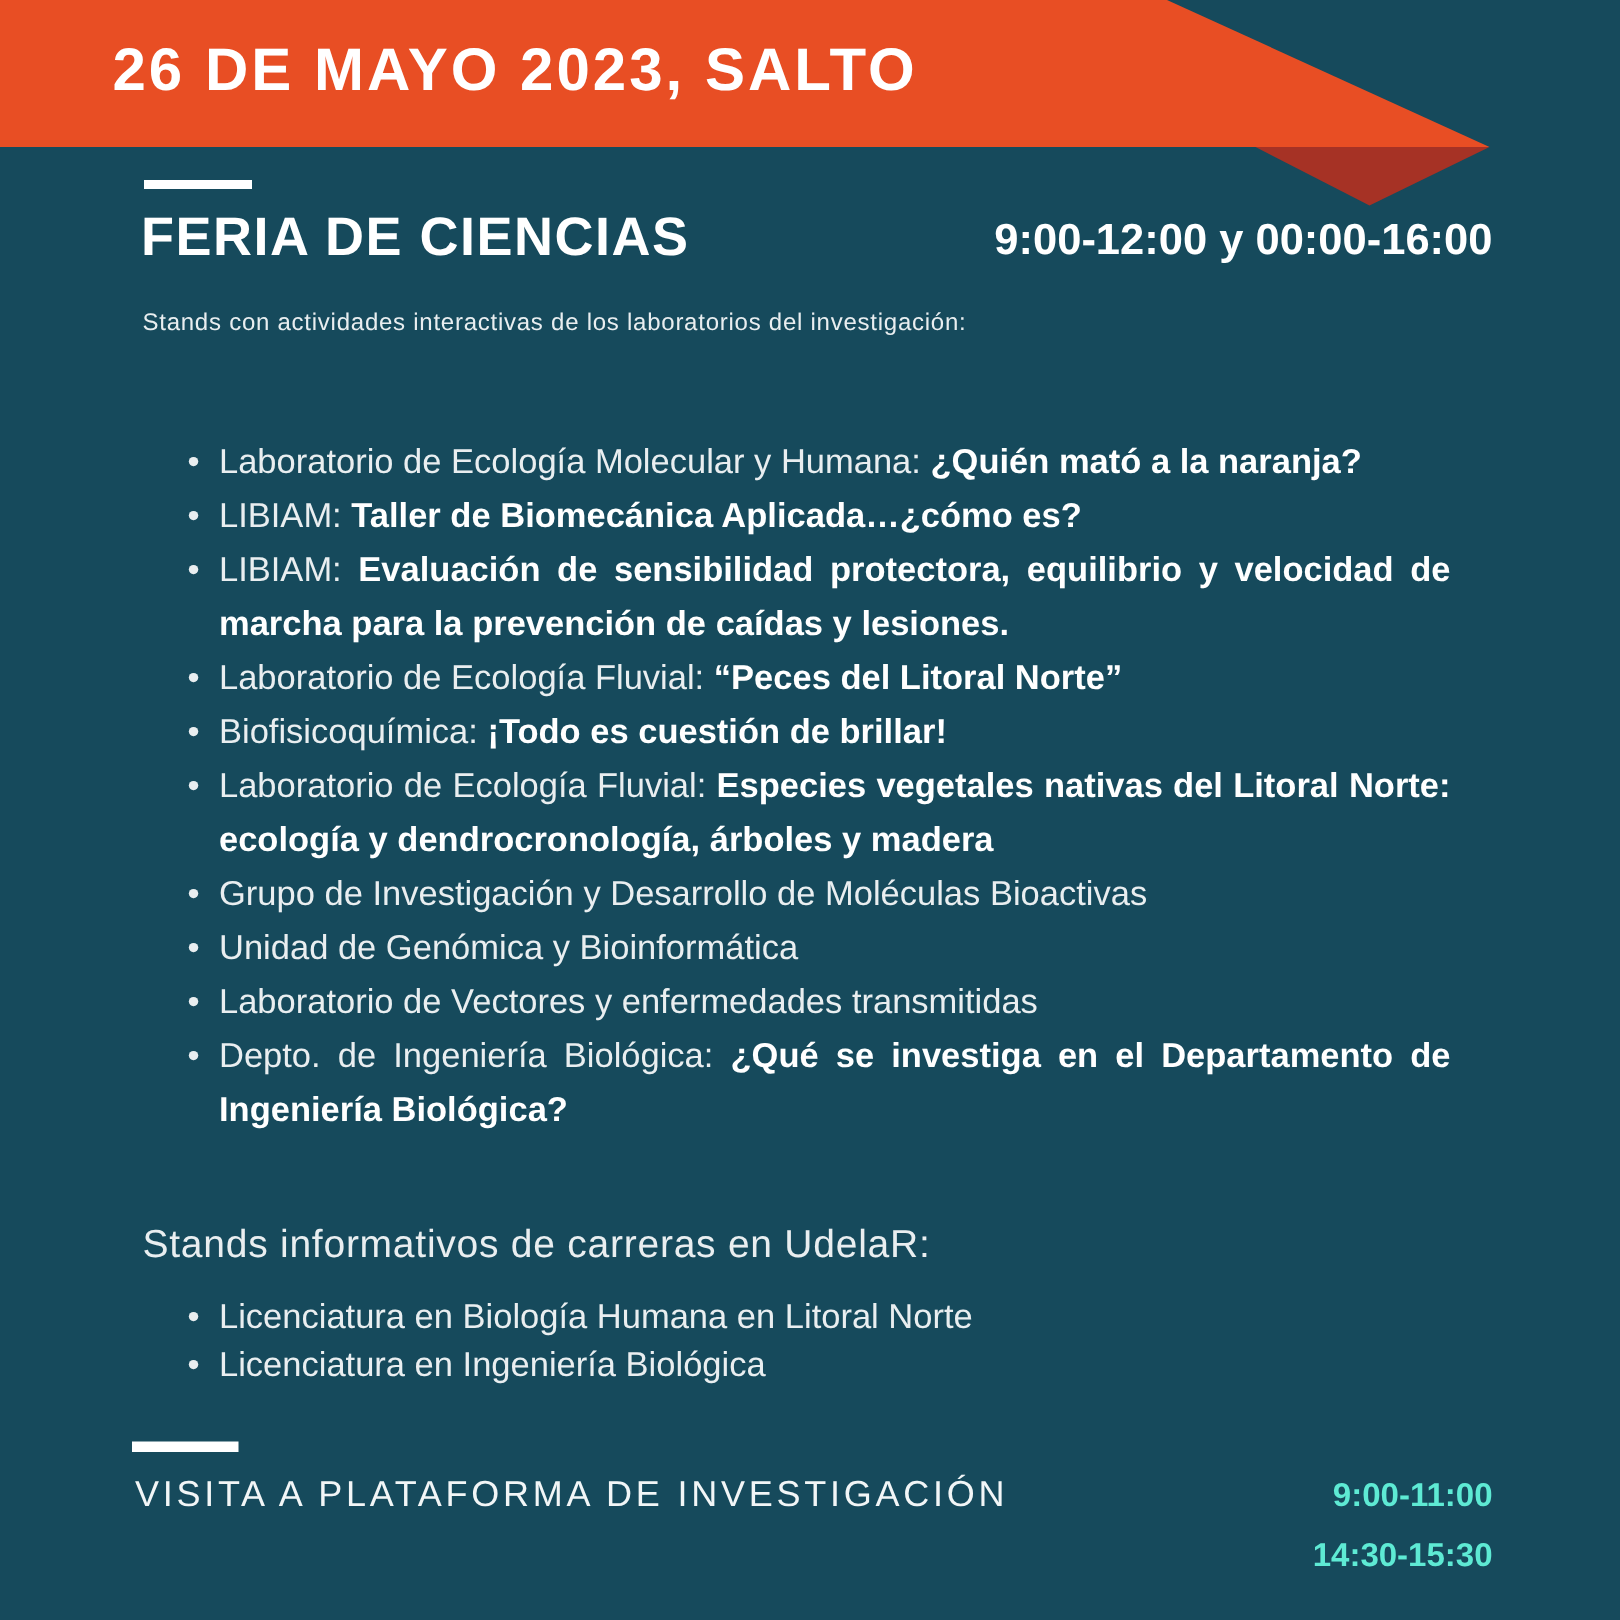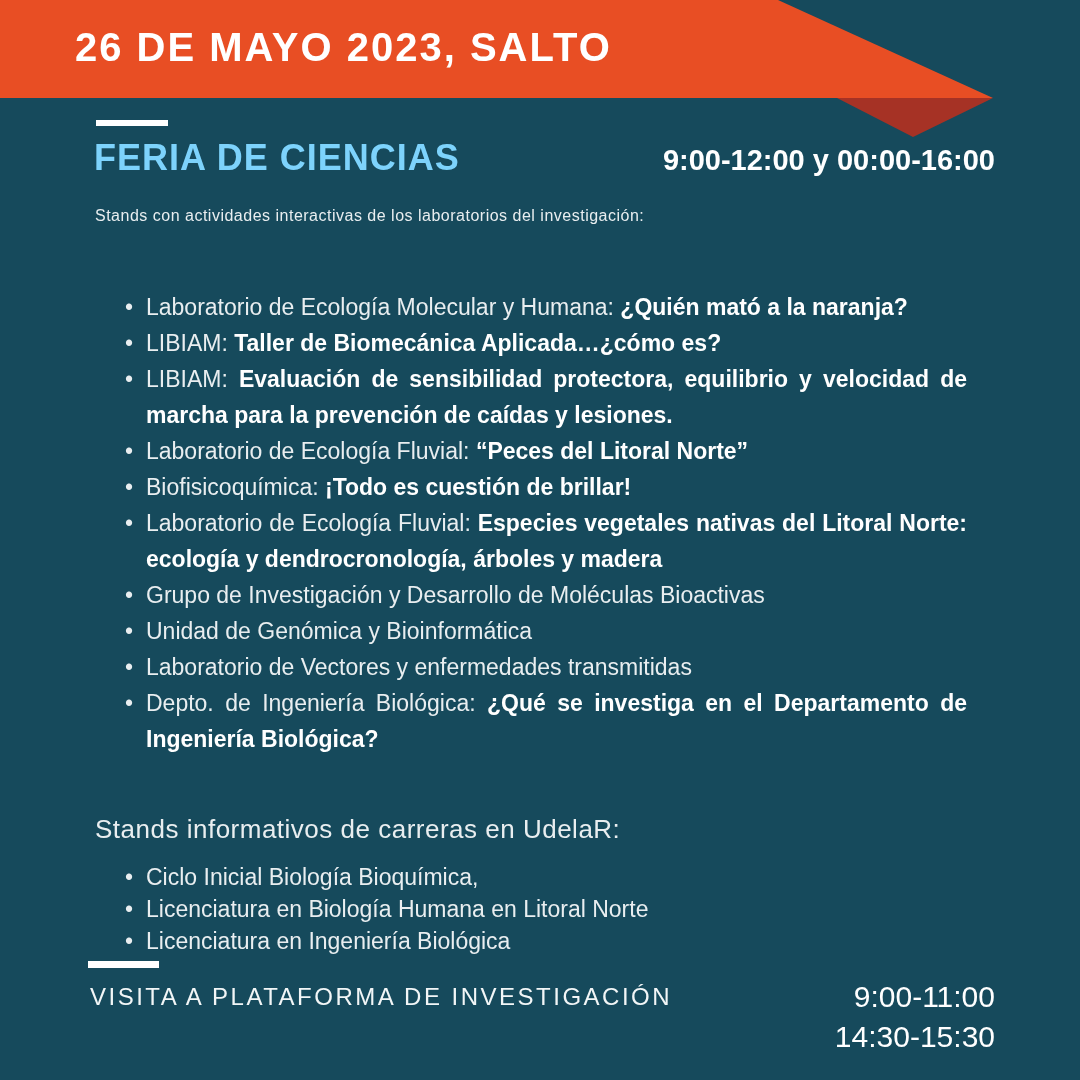--- a/index.html
+++ b/index.html
@@ -19,21 +19,21 @@
     color: #FFFFFF;
   }
   .accent-line {
     position: absolute; background: #FFFFFF;
   }
   .accent-line.one { left: 96px; top: 120px; width: 72px; height: 6px; }
   .accent-line.two { left: 88px; top: 961px; width: 71px; height: 7px; }
   .fair-title {
     position: absolute; left: 94px; top: 137px;
     font-size: 36px; font-weight: bold; letter-spacing: 1px;
-    color: #7dd3fc;
+    color: #ffffff;
   }
   .fair-schedule {
     position: absolute; right: 85px; top: 144px;
     font-size: 29px; font-weight: bold; color: #FFFFFF;
   }
   .intro {
     position: absolute; left: 95px; top: 194px; width: 872px;
     font-size: 16px; line-height: 44px; letter-spacing: 0.5px;
     text-align: justify;
   }
@@ -54,22 +54,22 @@
     position: absolute; left: 95px; top: 814px;
     font-size: 26px; letter-spacing: 0.5px;
   }
   .visit-title {
     position: absolute; left: 90px; top: 983px;
     font-size: 24px; font-weight: normal; letter-spacing: 2.5px;
     color: #F2F6F7;
   }
   .visit-times {
     position: absolute; right: 85px; top: 977px;
-    font-size: 30px; font-weight: normal; line-height: 40px;
-    text-align: right; color: #ffffff;
+    font-size: 22px; font-weight: bold; line-height: 40px;
+    text-align: right; color: #5eead4;
   }
 </style>
 </head>
 <body>
 
 <svg class="ribbon-svg" width="1080" height="140" viewBox="0 0 1080 140">
   <polygon points="0,0 778,0 993,98 0,98" fill="#E84E24"></polygon>
   <polygon points="837,98 993,98 913,137" fill="#A63225"></polygon>
 </svg>
 
@@ -92,21 +92,20 @@
     <li><span>Laboratorio de Ecología Fluvial: </span><span class="hl">Especies vegetales nativas del Litoral Norte: ecología y dendrocronología, árboles y madera</span></li>
     <li><span>Grupo de Investigación y Desarrollo de Moléculas Bioactivas</span></li>
     <li><span>Unidad de Genómica y Bioinformática</span></li>
     <li><span>Laboratorio de Vectores y enfermedades transmitidas</span></li>
     <li><span>Depto. de Ingeniería Biológica: </span><span class="hl">¿Qué se investiga en el Departamento de Ingeniería Biológica?</span></li>
   </ul>
 
 <div class="careers-title">Stands informativos de carreras en UdelaR:</div>
 
 <ul class="bullets careers-list">
-    <li>Ciclo Inicial Biología Bioquímica,</li>
     <li>Licenciatura en Biología Humana en Litoral Norte</li>
     <li>Licenciatura en Ingeniería Biológica</li>
   </ul>
 
 <div class="accent-line two"></div>
 
 <div class="visit-title">VISITA A PLATAFORMA DE INVESTIGACIÓN</div>
 
 <div class="visit-times">
   <div>9:00-11:00</div>

